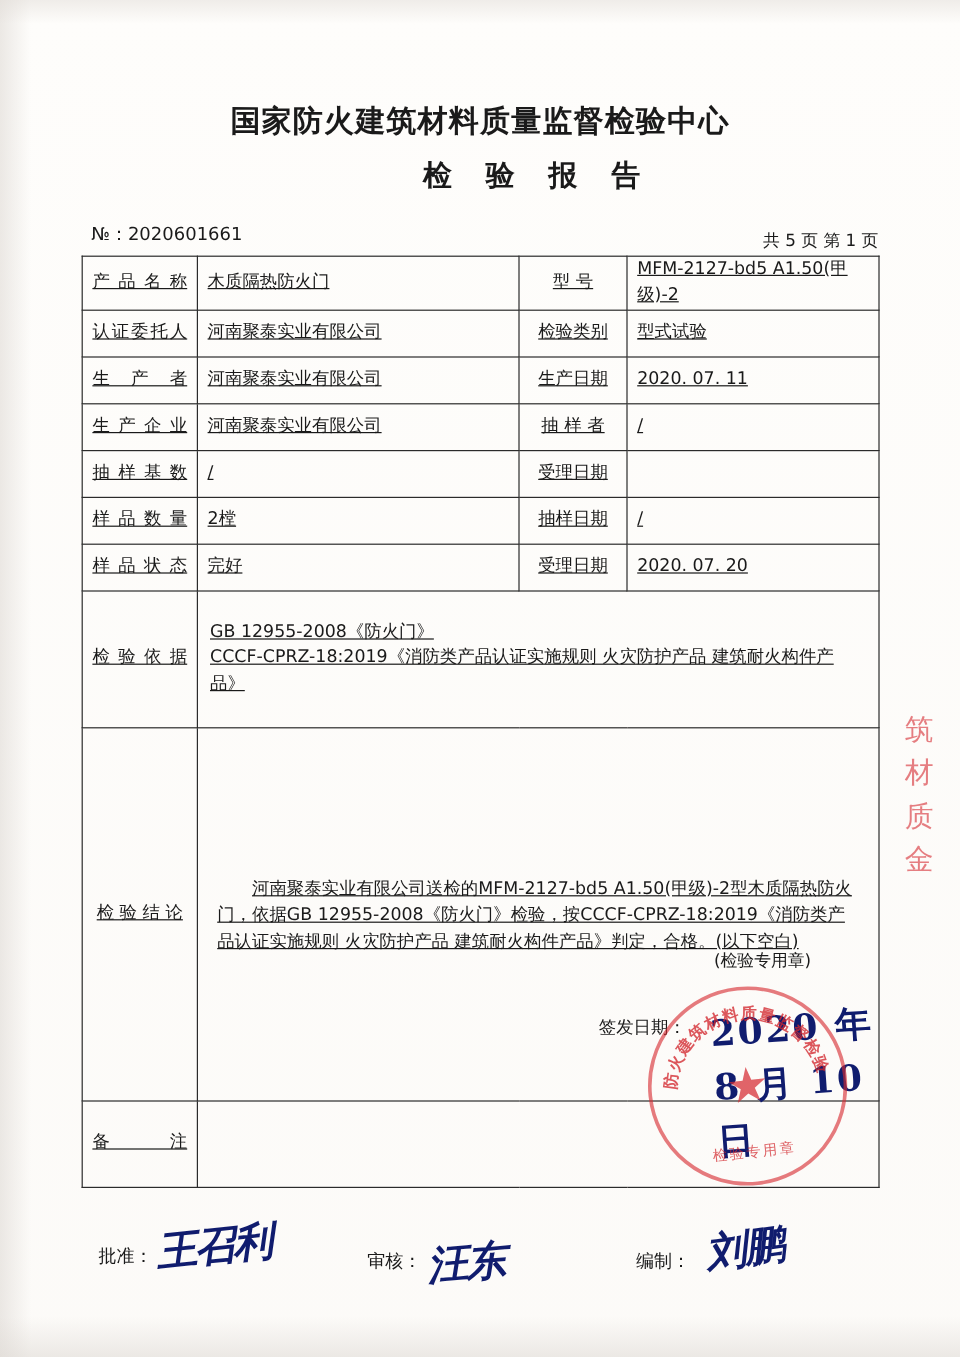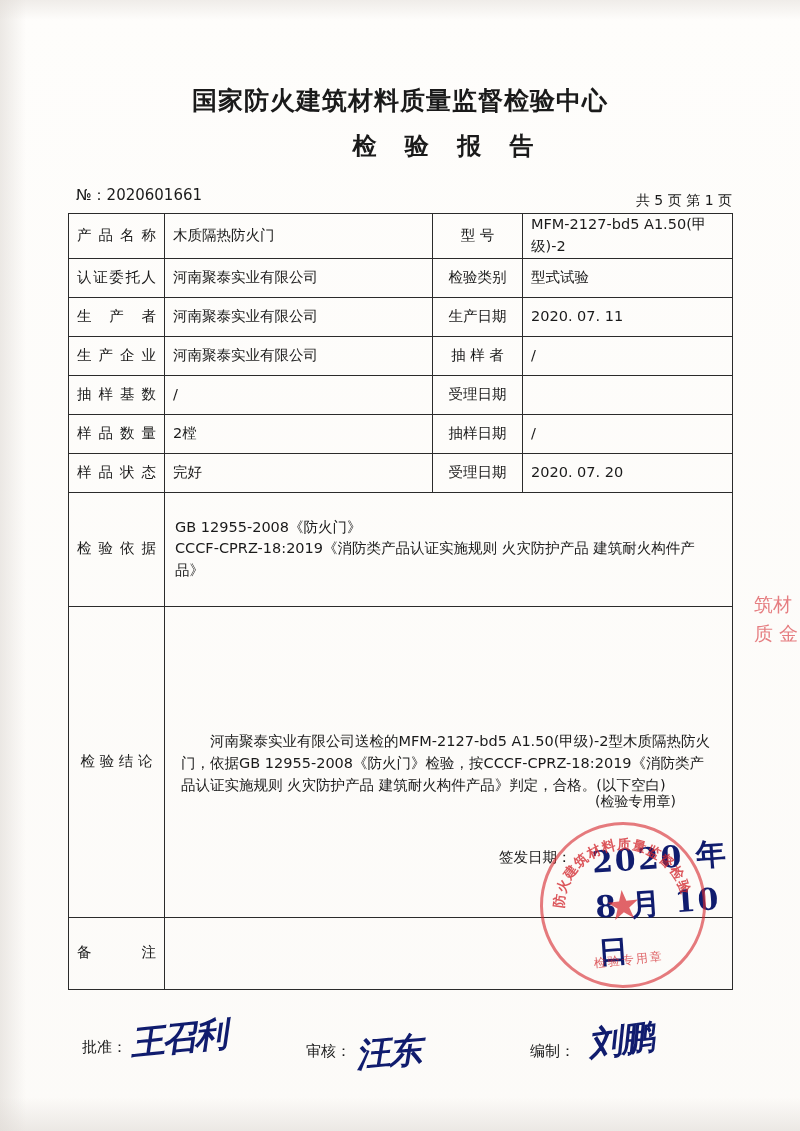--- a/index.html
+++ b/index.html
@@ -79,20 +79,21 @@
     font-family: "DejaVu Sans", "Liberation Sans", sans-serif;
   }
 
   table.main {
     position: absolute;
     top: 213px;
     left: 68px;
     width: 664px;
     border-collapse: collapse;
     table-layout: fixed;
+    text-decoration: underline;
   }
   table.main td {
     border: 1px solid #2b2b2b;
     font-size: 14.5px;
     padding: 0 8px;
     vertical-align: middle;
     font-family: "DejaVu Sans", "Liberation Sans", sans-serif;
     line-height: 1.5;
   }
   td.lbl {
@@ -202,21 +203,21 @@
   }
 
   
   .seal-edge {
     position: absolute;
     right: 0px;
     top: 590px;
     width: 46px;
     height: 200px;
     color: rgba(214, 42, 48, 0.6);
-    font-size: 19px;
+    font-size: 24px;
     line-height: 1.5;
     text-align: left;
     font-family: "DejaVu Sans", "Liberation Sans", sans-serif;
     overflow: hidden;
     pointer-events: none;
   }
 
   .footer-sigs {
     position: absolute;
     left: 68px;

